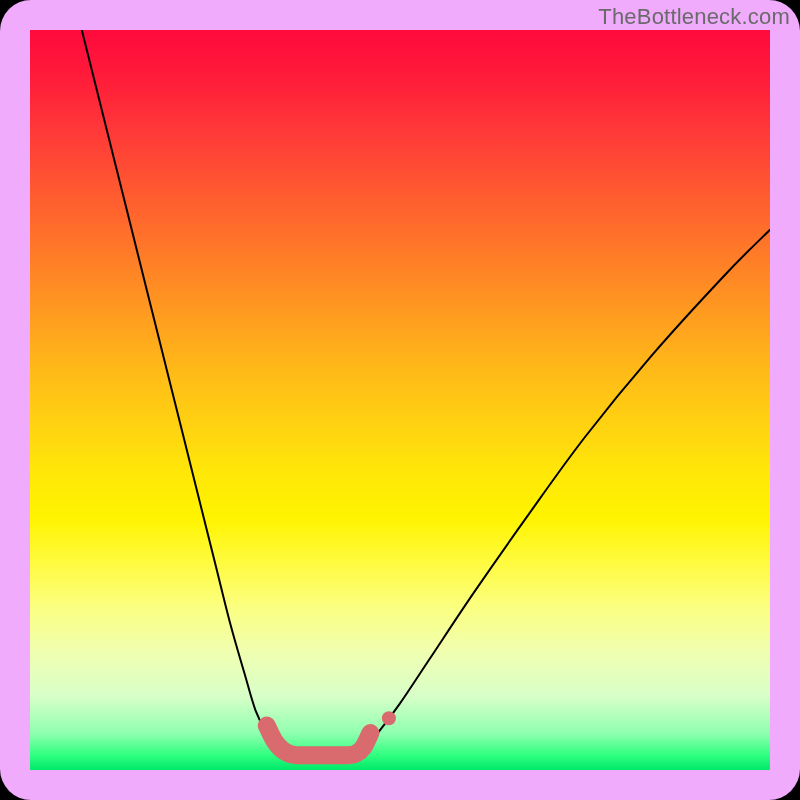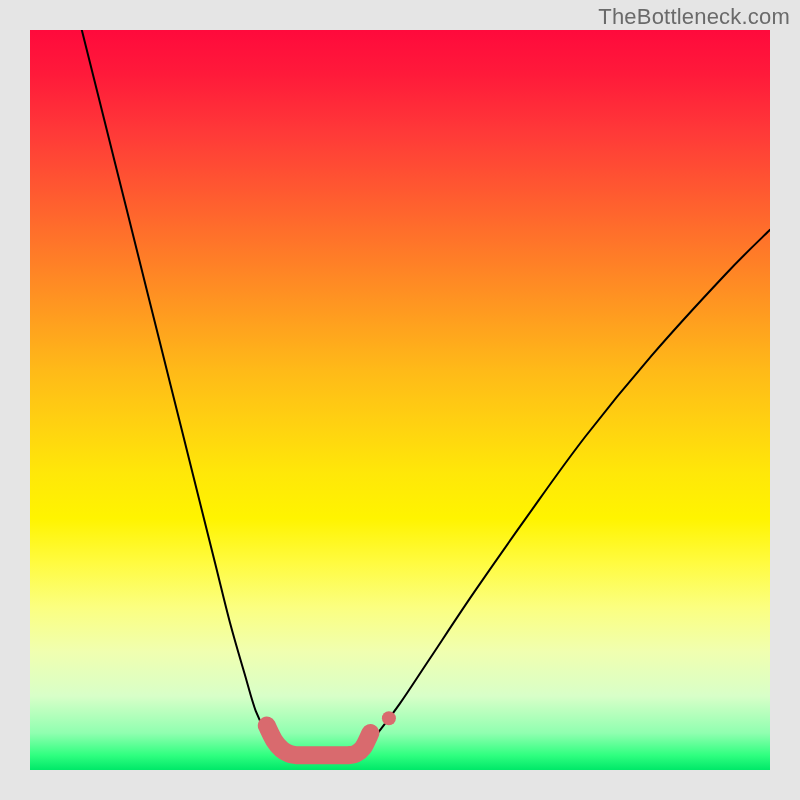--- a/index.html
+++ b/index.html
@@ -8,21 +8,22 @@
     width: 800px;
     height: 800px;
     overflow: hidden;
     background: #000;
     font-family: Arial, Helvetica, sans-serif;
   }
   .frame {
     position: relative;
     width: 800px;
     height: 800px;
-    background: #e5e5e5;
+    background: #f0abfc;
+    border-radius: 31px;
   }
   .plot-area {
     position: absolute;
     left: 30px;
     top: 30px;
     width: 740px;
     height: 740px;
     background: linear-gradient(to bottom,
       #ff0a3c 0%,
       #ff1a3a 6%,

